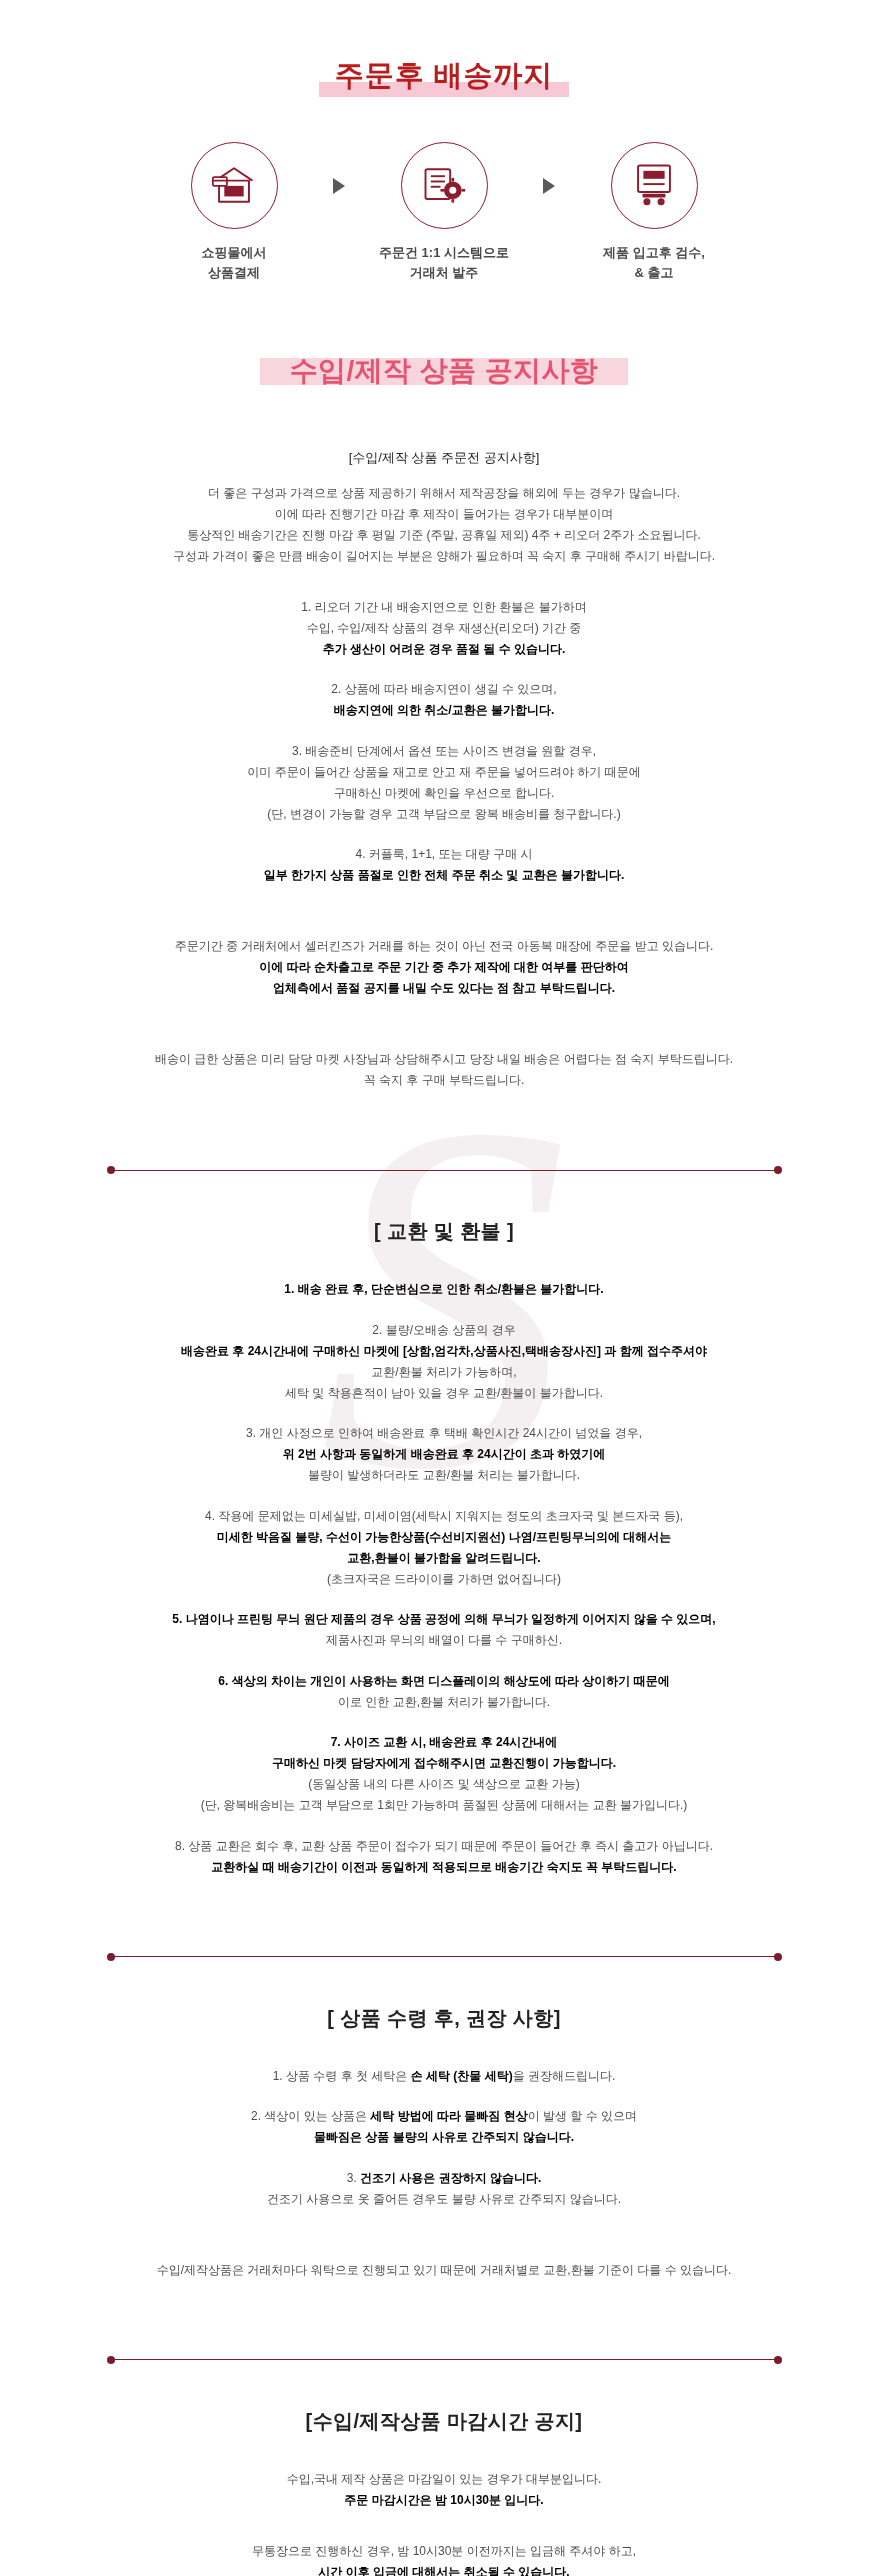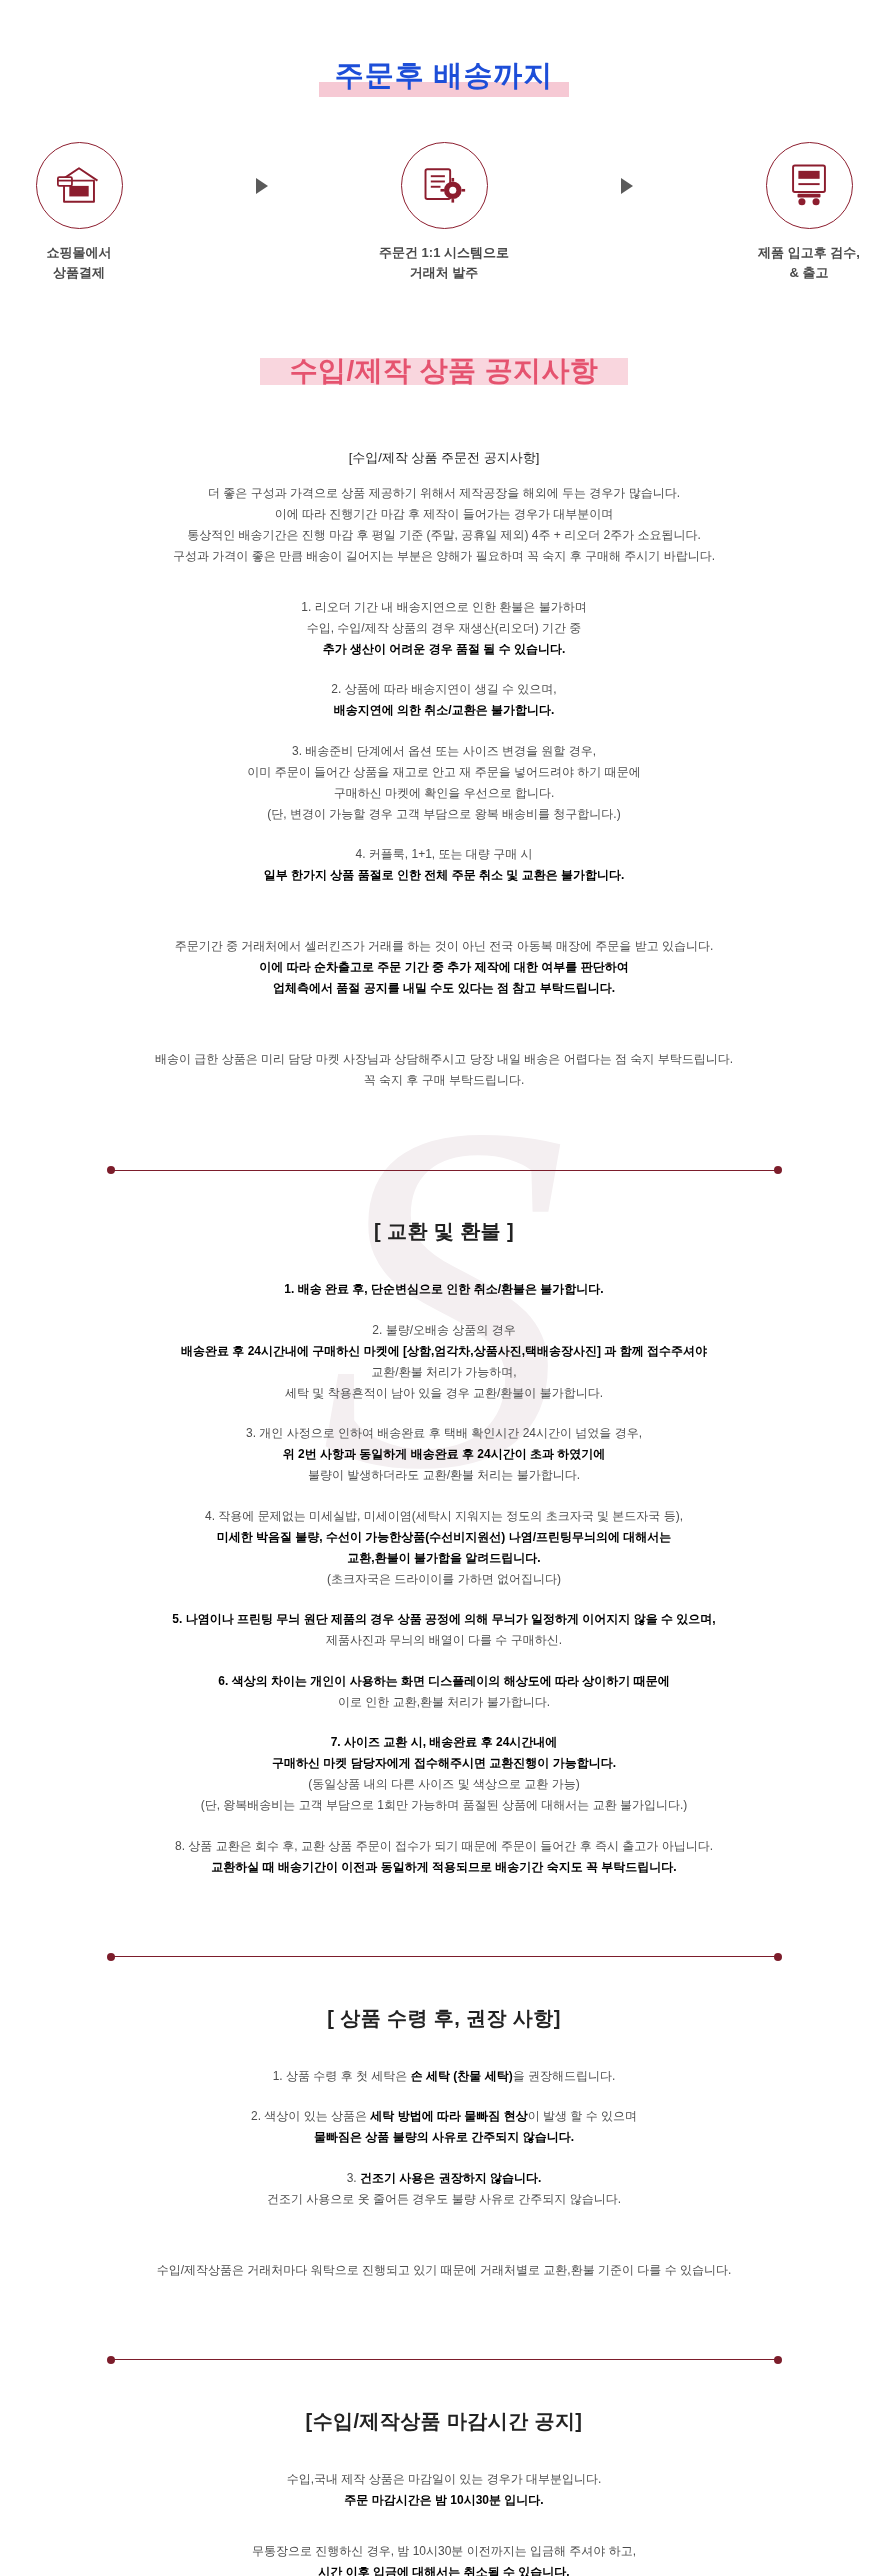--- a/index.html
+++ b/index.html
@@ -43,38 +43,38 @@
   .top-title-wrap {
     padding-top: 52px;
     text-align: center;
   }
   .top-title {
     display: inline-block;
     position: relative;
     font-size: 29px;
     font-weight: bold;
     letter-spacing: 0.9px;
-    color: #1d4ed8;
+    color: #b91c1c;
     padding: 3.6px 16px 5.3px;
   }
   .top-title .hl {
     position: absolute;
     left: 0; right: 0;
     bottom: 3.6px;
     height: 15px;
     background: #f6c9d4;
     z-index: -1;
   }
 
   
   .process {
     margin-top: 41px;
     display: flex;
     align-items: flex-start;
-    justify-content: space-between;
+    justify-content: center;
     gap: 0px;
   }
   .pstep {
     width: 158px;
     text-align: center;
   }
   .pcircle {
     width: 85px;
     height: 85px;
     margin: 0 auto;

